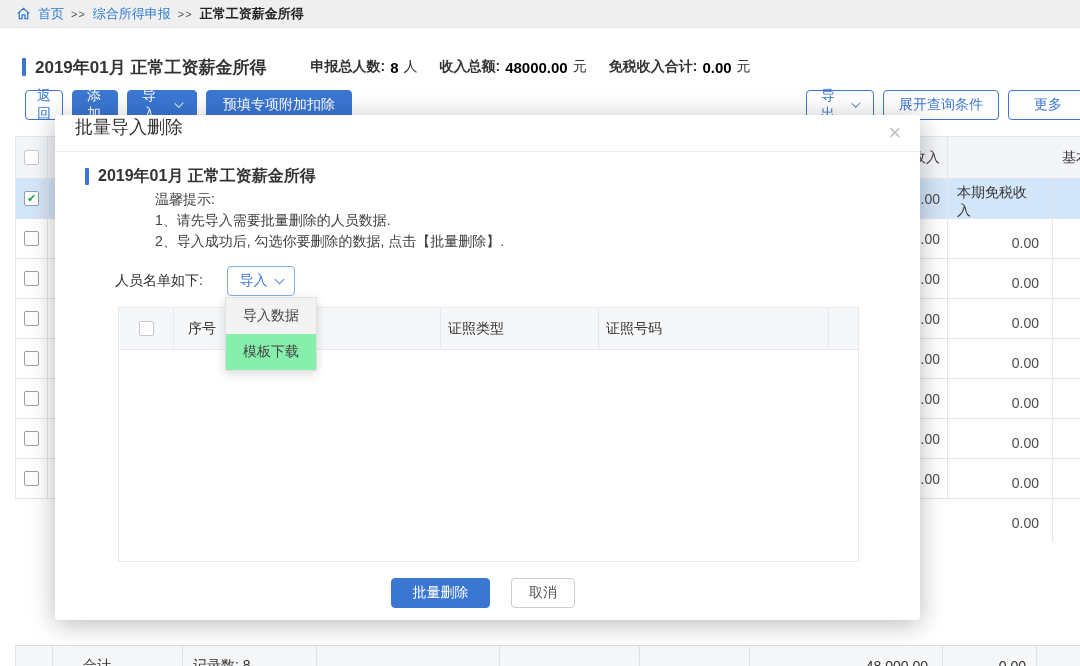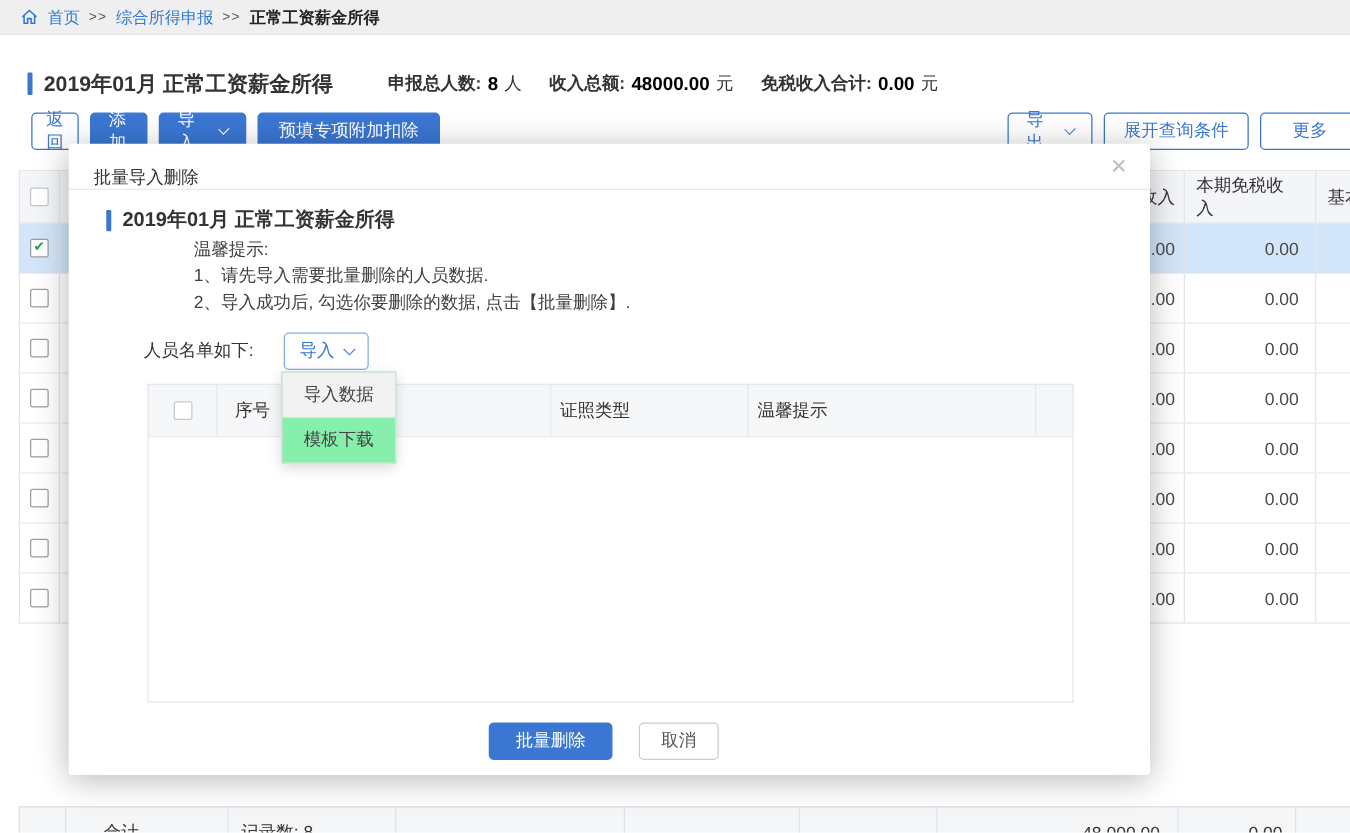--- a/index.html
+++ b/index.html
@@ -45,21 +45,21 @@
     border-top:1px solid #e2e6eb; }
   .bgt-row { display:flex; border-bottom:1px solid #e2e6eb; background:#fff; }
   .bgt-row.hl { background:#d3e5f8; }
   .bgt-header { height:42px; background:#f3f5f8; }
   .bgt-body { height:40px; }
   .cell { display:flex; align-items:center; border-right:1px solid #e2e6eb; height:100%; overflow:hidden; }
   .cell.no-r { border-right:none; }
   .c-cb   { width:33px; justify-content:center; border-left:1px solid #e2e6eb; }
   .c-sp   { width:822px; border-right:none; }
   .c-inc  { width:78px;  justify-content:flex-end; padding-right:7px; }
-  .c-free { width:105px; justify-content:flex-end; padding-right:13px; }
+  .c-free { width:105px; justify-content:flex-end; padding-right:13px;margin-top:44px; }
   .c-basic{ width:87px;  padding-left:9px; }
   .bgt-header .c-inc { justify-content:flex-end; padding-right:7px; }
   .bgt-header .c-free{ justify-content:flex-start; padding-left:9px; }
   .bgt-body .cell { color:#4a4a4a; }
 
   .cb { width:15px; height:15px; background:#fff; border:1px solid #979b a1; border:1px solid #999ea5;
     border-radius:2px; display:inline-flex; align-items:center; justify-content:center; cursor:pointer; }
   .cb-light { border-color:#c4c8ce; }
   .cb.checked::after { content:"\2714"; color:#21a04b; font-size:11px; font-weight:bold; line-height:1; }
 
@@ -68,22 +68,22 @@
     background:#f4f6f8; border-top:1px solid #d8dde3; display:flex; z-index:1; }
   .bg-footer .fcell { display:flex; align-items:center; border-right:1px solid #dfe3e8; height:100%; }
   .f1{width:38px; border-left:1px solid #dfe3e8;} .f2{width:130px; padding-left:30px;}
   .f3{width:134px; padding-left:10px;} .f4{width:183px;} .f5{width:140px;} .f6{width:110px;}
   .f7{width:193px; justify-content:flex-end; padding-right:14px;}
   .f8{width:94px; justify-content:flex-end; padding-right:10px;} .f9{width:103px; border-right:none;}
 
   
   .modal { position:absolute; left:55px; top:115px; width:865px; height:505px; background:#fff;
     border-radius:3px; box-shadow:0 4px 26px rgba(0,0,0,.28); z-index:50; }
-  .modal-header { height:37px; border-bottom:1px solid #e8eaec; display:flex; align-items:flex-end;
-    padding:0 20px; font-size:14px; color:#333; }
+  .modal-header { height:37px; border-bottom:1px solid #e8eaec; display:flex; align-items:flex-start;
+    padding:0 20px; font-size:18px; color:#333; }
   .close-x { position:absolute; right:14px; top:7px; width:22px; height:22px; color:#b9bec4;
     font-size:22px; line-height:22px; text-align:center; cursor:pointer; font-weight:300; }
   .close-x::before { content:"\00d7"; }
   .m-section { position:absolute; left:30px; top:51px; display:flex; align-items:center; }
   .m-section .blue-bar { height:17px; }
   .m-section .txt { font-size:16px; font-weight:bold; color:#333; }
   .tips { position:absolute; left:60px; top:74px; line-height:21px; color:#404040;margin-left:40px; }
   .list-row { position:absolute; left:60px; top:151px; height:30px; display:flex; align-items:center; }
   .imp-btn { position:absolute; left:172px; top:151px; width:68px; height:30px; border:1px solid #7eb0e8;
     border-radius:4px; color:#3a76d2; background:#fff; display:flex; align-items:center;
@@ -289,21 +289,21 @@
   </div>
 
   <div class="m-table">
     <div class="mt-header">
       <div class="mcell mc1">
           <span class="cb cb-light"></span>
         </div>
       <div class="mcell mc2">序号</div>
       <div class="mcell mc3"></div>
       <div class="mcell mc4">证照类型</div>
-      <div class="mcell mc5">温馨提示</div>
+      <div class="mcell mc5">证照号码</div>
       <div class="mcell mc6"></div>
     </div>
     <div class="mt-body"></div>
   </div>
 
   <div class="m-actions">
     <div class="btn btn-primary del-btn">批量删除</div>
     <div class="btn cancel-btn">取消</div>
   </div>
 </div>

